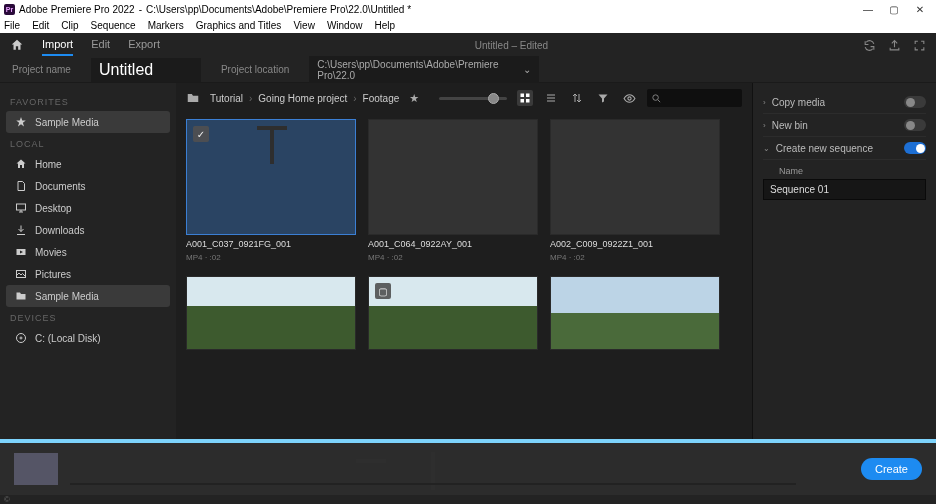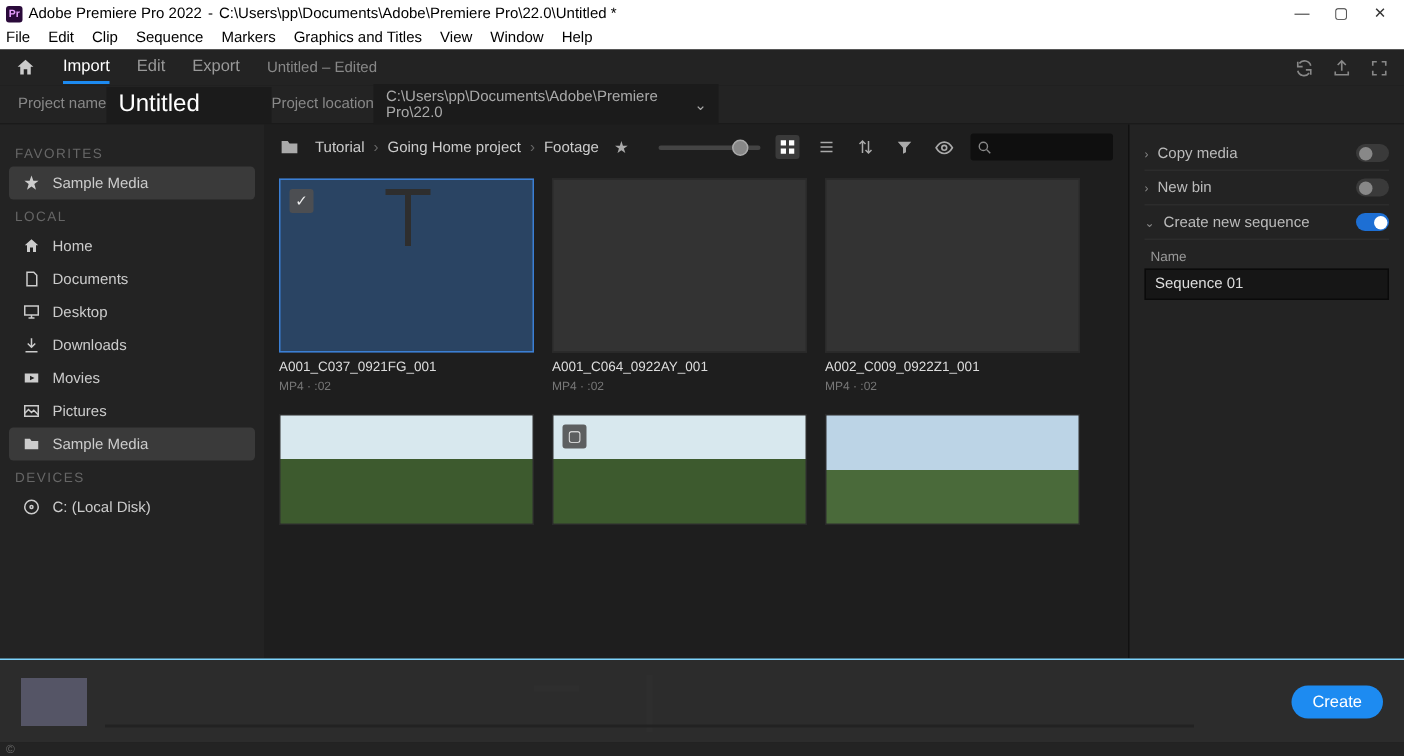--- a/index.html
+++ b/index.html
@@ -11,25 +11,25 @@
 .titlebar .wbtns { display:flex; gap:14px; padding-right:6px; }
 .titlebar .wbtn { width:12px; height:12px; display:flex; align-items:center; justify-content:center; color:#333; }
 
 .menubar { height:15px; background:#fff; display:flex; align-items:center; padding:0 4px; gap:12px; font-size:10px; color:#000; }
 .menubar span { cursor:default; }
 
 .workspace-row { height:24px; background:#232323; display:flex; align-items:center; padding:0 10px; gap:18px; }
 .workspace-row .home-icon { color:#ccc; }
 .workspace-row .ws-tab { color:#999; padding:4px 0; cursor:pointer; }
 .workspace-row .ws-tab.active { color:#fff; border-bottom:2px solid #1d8bf1; }
-.workspace-row .center { flex:1; color:#888; font-size:10px; }
+.workspace-row .center { flex:1; text-align:center; color:#888; font-size:10px; }
 .workspace-row .wr-icons { display:flex; gap:12px; color:#888; }
 .wr-icons svg { width:13px; height:13px; }
 
-.proj-row { height:26px; background:#232323; display:flex; align-items:center; padding:0 12px; gap:0; font-size:10px; border-bottom:1px solid #1a1a1a;}
+.proj-row { height:26px; background:#232323; display:flex; align-items:center; padding:0 12px; gap:20px; font-size:10px; border-bottom:1px solid #1a1a1a;}
 .proj-row .lbl { color:#888; }
 .proj-row input.pn { background:#1b1b1b; border:none; color:#fff; padding:3px 8px; width:110px; outline:none; font-size:16px; }
 .proj-row .loc-sel { background:#1b1b1b; color:#aaa; padding:3px 8px; width:230px; font-size:10px; display:flex; align-items:center; justify-content:space-between; }
 
 .main { display:flex; height:calc(100% - 18px - 15px - 24px - 26px - 56px - 9px); }
 
 .sidebar { width:176px; background:#232323; padding:8px 6px; overflow:hidden; }
 .sidebar .section-label { color:#666; font-size:9px; letter-spacing:1px; margin:6px 4px 4px; }
 .sidebar .item { display:flex; align-items:center; gap:8px; padding:5px 8px; color:#ccc; border-radius:3px; cursor:pointer; font-size:10px; }
 .sidebar .item.active { background:#3a3a3a; }
@@ -70,24 +70,24 @@
 
 .settings { width:184px; background:#232323; border-left:1px solid #111; padding:8px 10px; }
 .settings h3 { font-size:11px; font-weight:normal; color:#eee; margin-bottom:6px; }
 .set-row { display:flex; align-items:center; padding:5px 0; font-size:10px; color:#bbb; border-bottom:1px solid #2c2c2c;}
 .set-row .chev { color:#888; margin-right:6px; font-size:8px; }
 .set-row .tog { margin-left:auto; width:22px; height:12px; background:#3a3a3a; border-radius:6px; position:relative; }
 .set-row .tog::after { content:""; position:absolute; width:9px; height:9px; background:#888; border-radius:50%; top:1.5px; right:1.5px; }
 .set-row .tog.on { background:#1d6fd4; }
 .set-row .tog.on::after { background:#fff; right:1.5px; }
 .set-row .tog.off::after { left:1.5px; right:auto; }
-.seq-name-lbl { font-size:9px; color:#999; margin:6px 4px 3px; }
+.seq-name-lbl { font-size:9px; color:#999; margin:6px 16px 3px; }
 .seq-input { background:#161616; border:1px solid #0a0a0a; color:#ddd; padding:4px 6px; width:100%; font-size:10px; outline:none; }
 
-.footer { position:absolute; bottom:9px; left:0; right:0; height:56px; background:#2c2c2c; display:flex; align-items:center; padding:0 14px; border-top:1px solid #7dd3fc;}
+.footer { position:absolute; bottom:9px; left:0; right:0; height:56px; background:#2c2c2c; display:flex; align-items:center; padding:0 14px; border-top:4px solid #7dd3fc;}
 .footer .mini { width:44px; height:32px; background:#556; }
 .footer .mini.img { position:static;}
 .footer .create-btn { margin-left:auto; background:#1d8bf1; color:#fff; padding:5px 14px; border-radius:12px; font-size:11px; border:none; cursor:pointer; }
 .footer .track { position:absolute; left:70px; right:140px; bottom:10px; height:2px; background:#222; }
 
 .status { position:absolute; bottom:0; left:0; right:0; height:9px; background:#232323; font-size:8px; color:#666; padding-left:4px;}
 svg { display:block; }
 </style>
 </head>
 <body>

